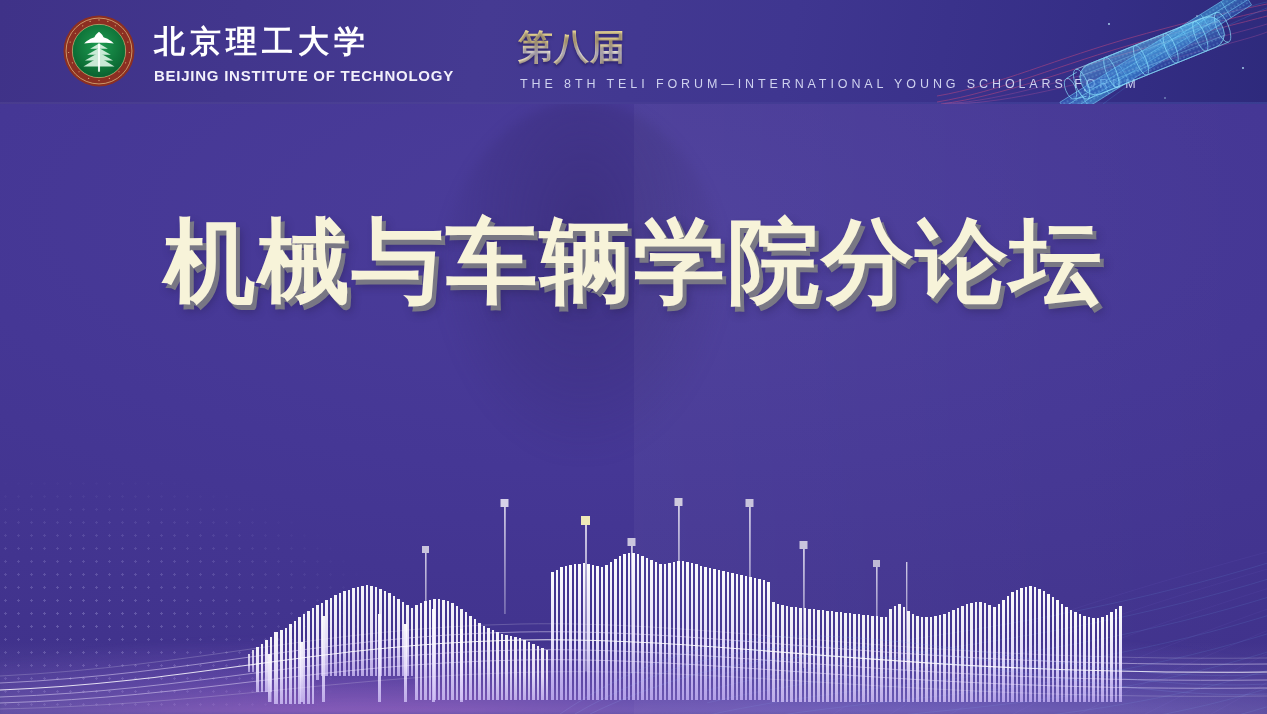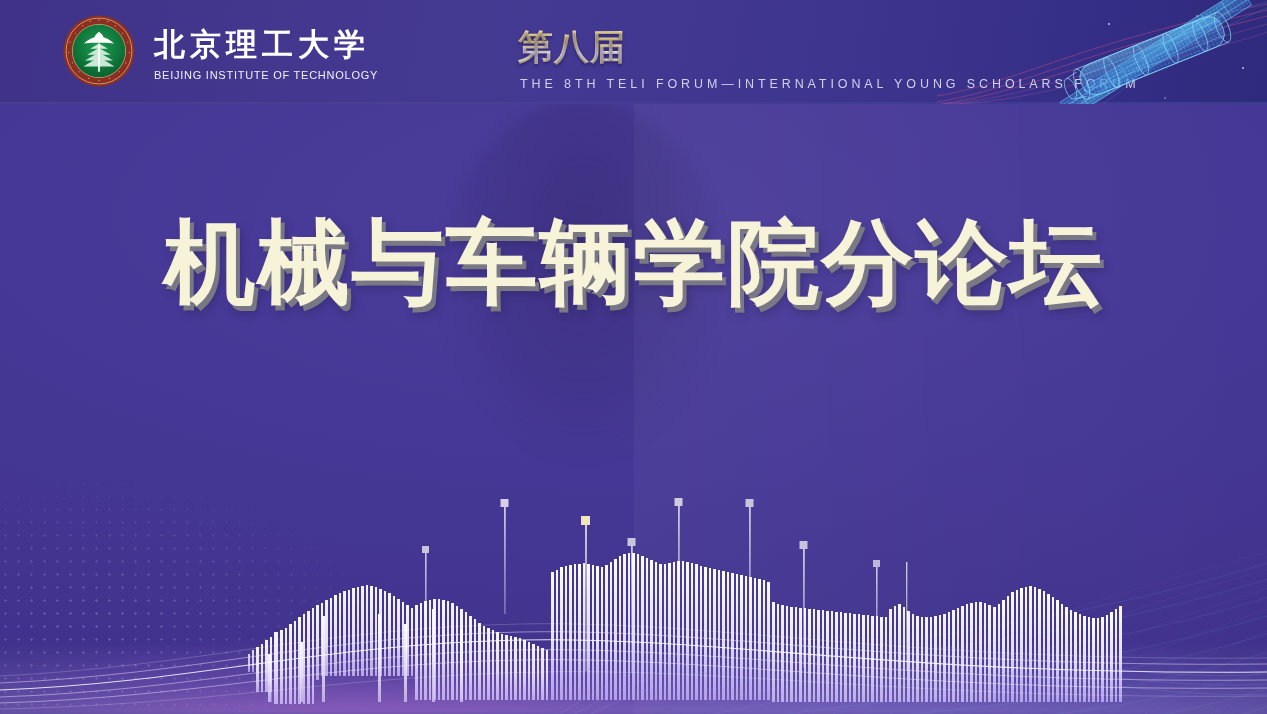--- a/index.html
+++ b/index.html
@@ -79,21 +79,21 @@
     display:flex;align-items:center;gap:18px;
   }
   .seal{width:74px;height:74px;flex:0 0 auto;}
   .uni-names{display:flex;flex-direction:column;gap:8px;margin-top:8px;}
   .uni-cn{
     font-family:"Liberation Serif","DejaVu Serif",serif;
     font-weight:700;font-size:31px;line-height:1.06;color:#ffffff;
     letter-spacing:5px;white-space:nowrap;
   }
   .uni-en{
-    font-size:11px;font-weight:400;color:#f2f0fb;
+    font-size:15px;font-weight:700;color:#f2f0fb;
     letter-spacing:.75px;white-space:nowrap;
   }
 
   
   .forum{
     position:absolute;left:518px;top:24px;
     display:flex;flex-direction:column;align-items:flex-start;
   }
   .forum-line{display:flex;align-items:baseline;white-space:nowrap;justify-content:flex-end;}
   .f-gold{
@@ -115,21 +115,21 @@
     letter-spacing:3.9px;white-space:nowrap;
   }
 
   
   .satellite{position:absolute;right:2px;top:-6px;width:218px;height:120px;}
 
   
   .main-title{
     position:absolute;left:0;right:0;top:216px;
     text-align:center;
-    font-family:Liberation Sans, sans-serif;
+    font-family:Liberation Serif, serif;
     font-weight:700;
     font-size:92px;line-height:1;
     letter-spacing:2px;
     color:#f7f3d9;
     text-shadow:
       4px 5px 0 rgba(126,126,132,.92),
       5px 7px 9px rgba(40,30,80,.45);
     white-space:nowrap;
   }
 

